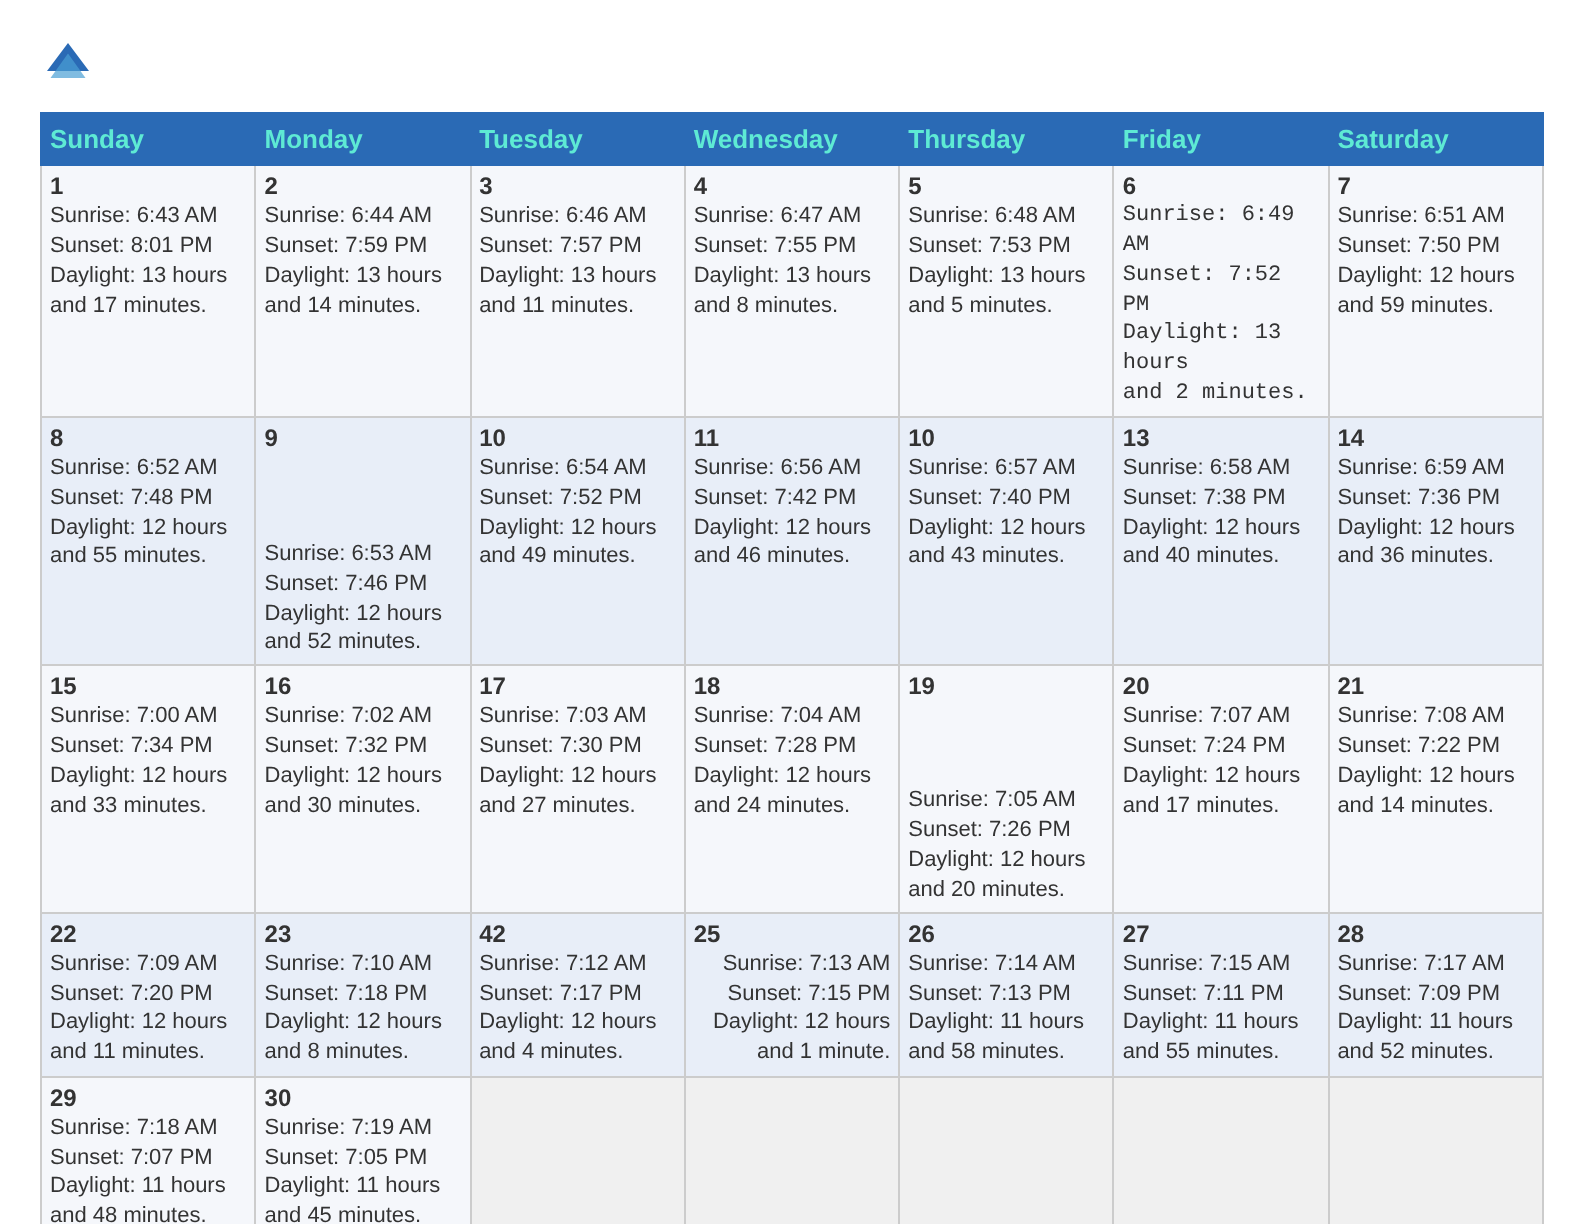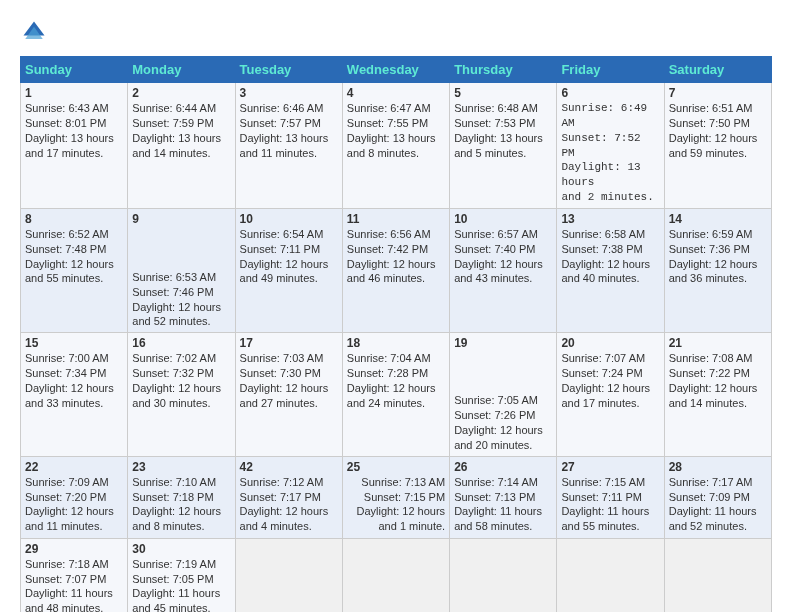--- a/index.html
+++ b/index.html
@@ -200,21 +200,21 @@
           <td>
             <span class="day-num">9</span>
             <div class="day-info" style="white-space: pre-line; margin-top: 44px;">Sunrise: 6:53 AM
 Sunset: 7:46 PM
 Daylight: 12 hours
 and 52 minutes.</div>
           </td>
           <td>
             <span class="day-num">10</span>
             <div class="day-info" style="white-space: pre-line;">Sunrise: 6:54 AM
-Sunset: 7:11 PM
+Sunset: 7:52 PM
 Daylight: 12 hours
 and 49 minutes.</div>
           </td>
           <td>
             <span class="day-num">11</span>
             <div class="day-info" style="white-space: pre-line;">Sunrise: 6:56 AM
 Sunset: 7:42 PM
 Daylight: 12 hours
 and 46 minutes.</div>
           </td>

